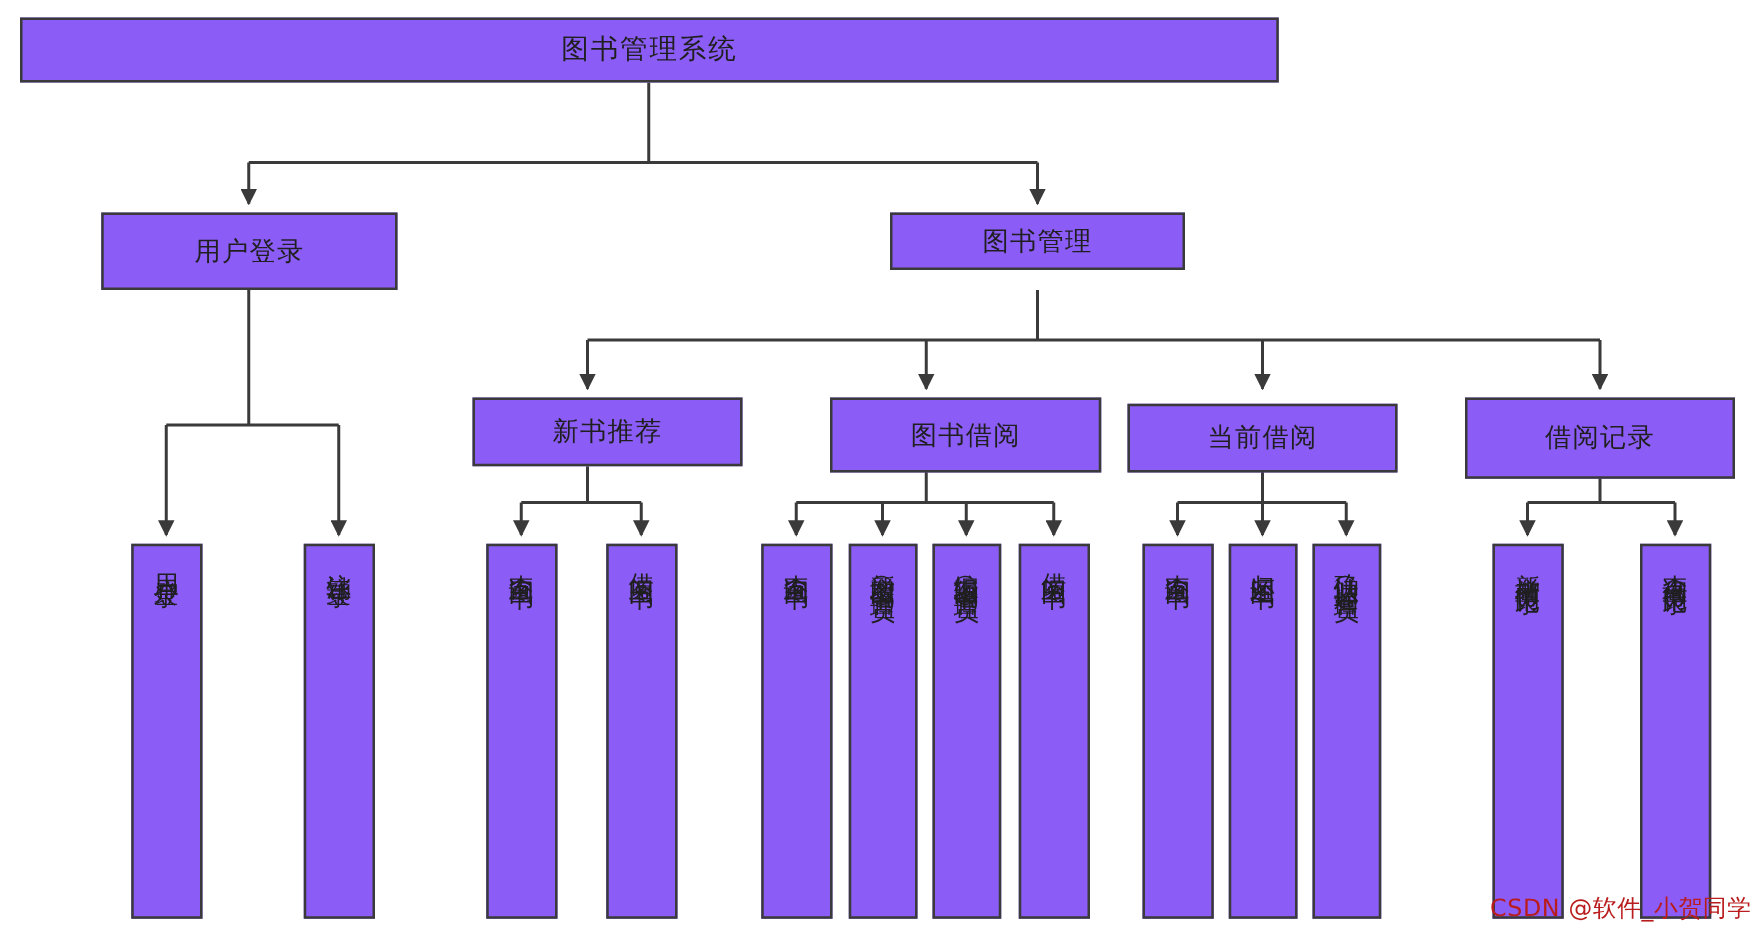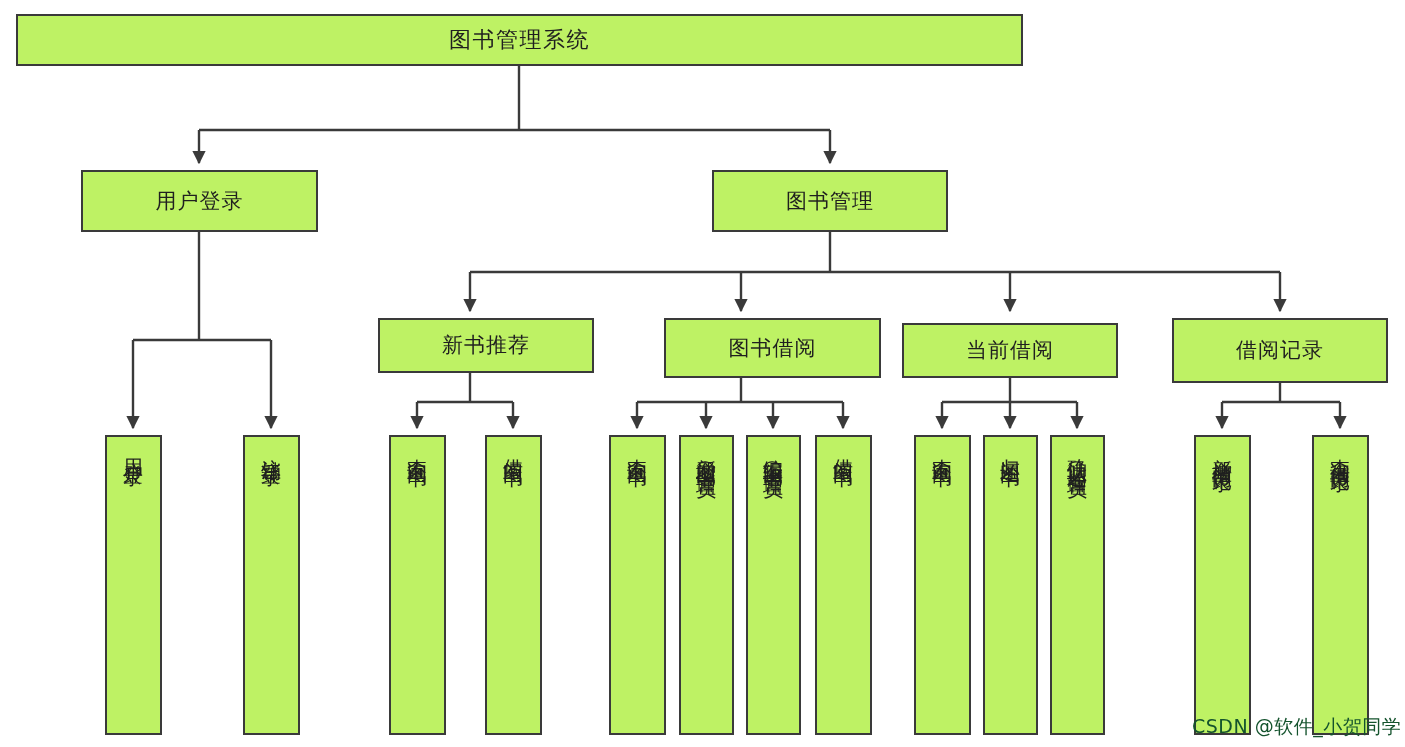--- a/index.html
+++ b/index.html
@@ -14,21 +14,21 @@
   #canvas {
     position: relative;
     width: 1405px;
     height: 747px;
     background: #ffffff;
     overflow: hidden;
   }
   .node {
     position: absolute;
     box-sizing: border-box;
-    background: #bef264;
+    background: #8b5cf6;
     border: 2.2px solid #3a3a3a;
     display: flex;
     align-items: center;
     justify-content: center;
     color: #1f1f1f;
     line-height: 1.18;
     text-align: center;
   }
   .node .lbl {
     display: block;
@@ -58,21 +58,21 @@
     position: absolute;
     left: 0;
     top: 0;
     width: 1405px;
     height: 747px;
     pointer-events: none;
   }
   .watermark {
     position: absolute;
     font-size: 19px;
-    color: #14532d;
+    color: #b91c1c;
     white-space: nowrap;
     letter-spacing: 0.5px;
     font-family: "DejaVu Sans", "Liberation Sans", sans-serif;
   }
 </style>
 </head>
 <body>
 
 <div id="canvas">
 
@@ -126,21 +126,21 @@
     </g>
   </svg>
 
   <div class="node root horiz" style="left:16px; top:14px; width:1007px; height:52px;">
     <span class="lbl">图书管理系统</span>
   </div>
 
   <div class="node horiz" style="left:81px; top:170px; width:237px; height:62px;">
     <span class="lbl">用户登录</span>
   </div>
-  <div class="node horiz" style="left:712px; top:170px; width:236px; height:62px;">
+  <div class="node horiz" style="left:712px; top:170px; width:236px; height:46px;">
     <span class="lbl">图书管理</span>
   </div>
 
   <div class="node horiz" style="left:362px; top:318px; width:216px; height:55px;margin-left:16px;">
     <span class="lbl">新书推荐</span>
   </div>
   <div class="node horiz" style="left:664px; top:318px; width:217px; height:60px;">
     <span class="lbl">图书借阅</span>
   </div>
   <div class="node horiz" style="left:902px; top:323px; width:216px; height:55px;">

